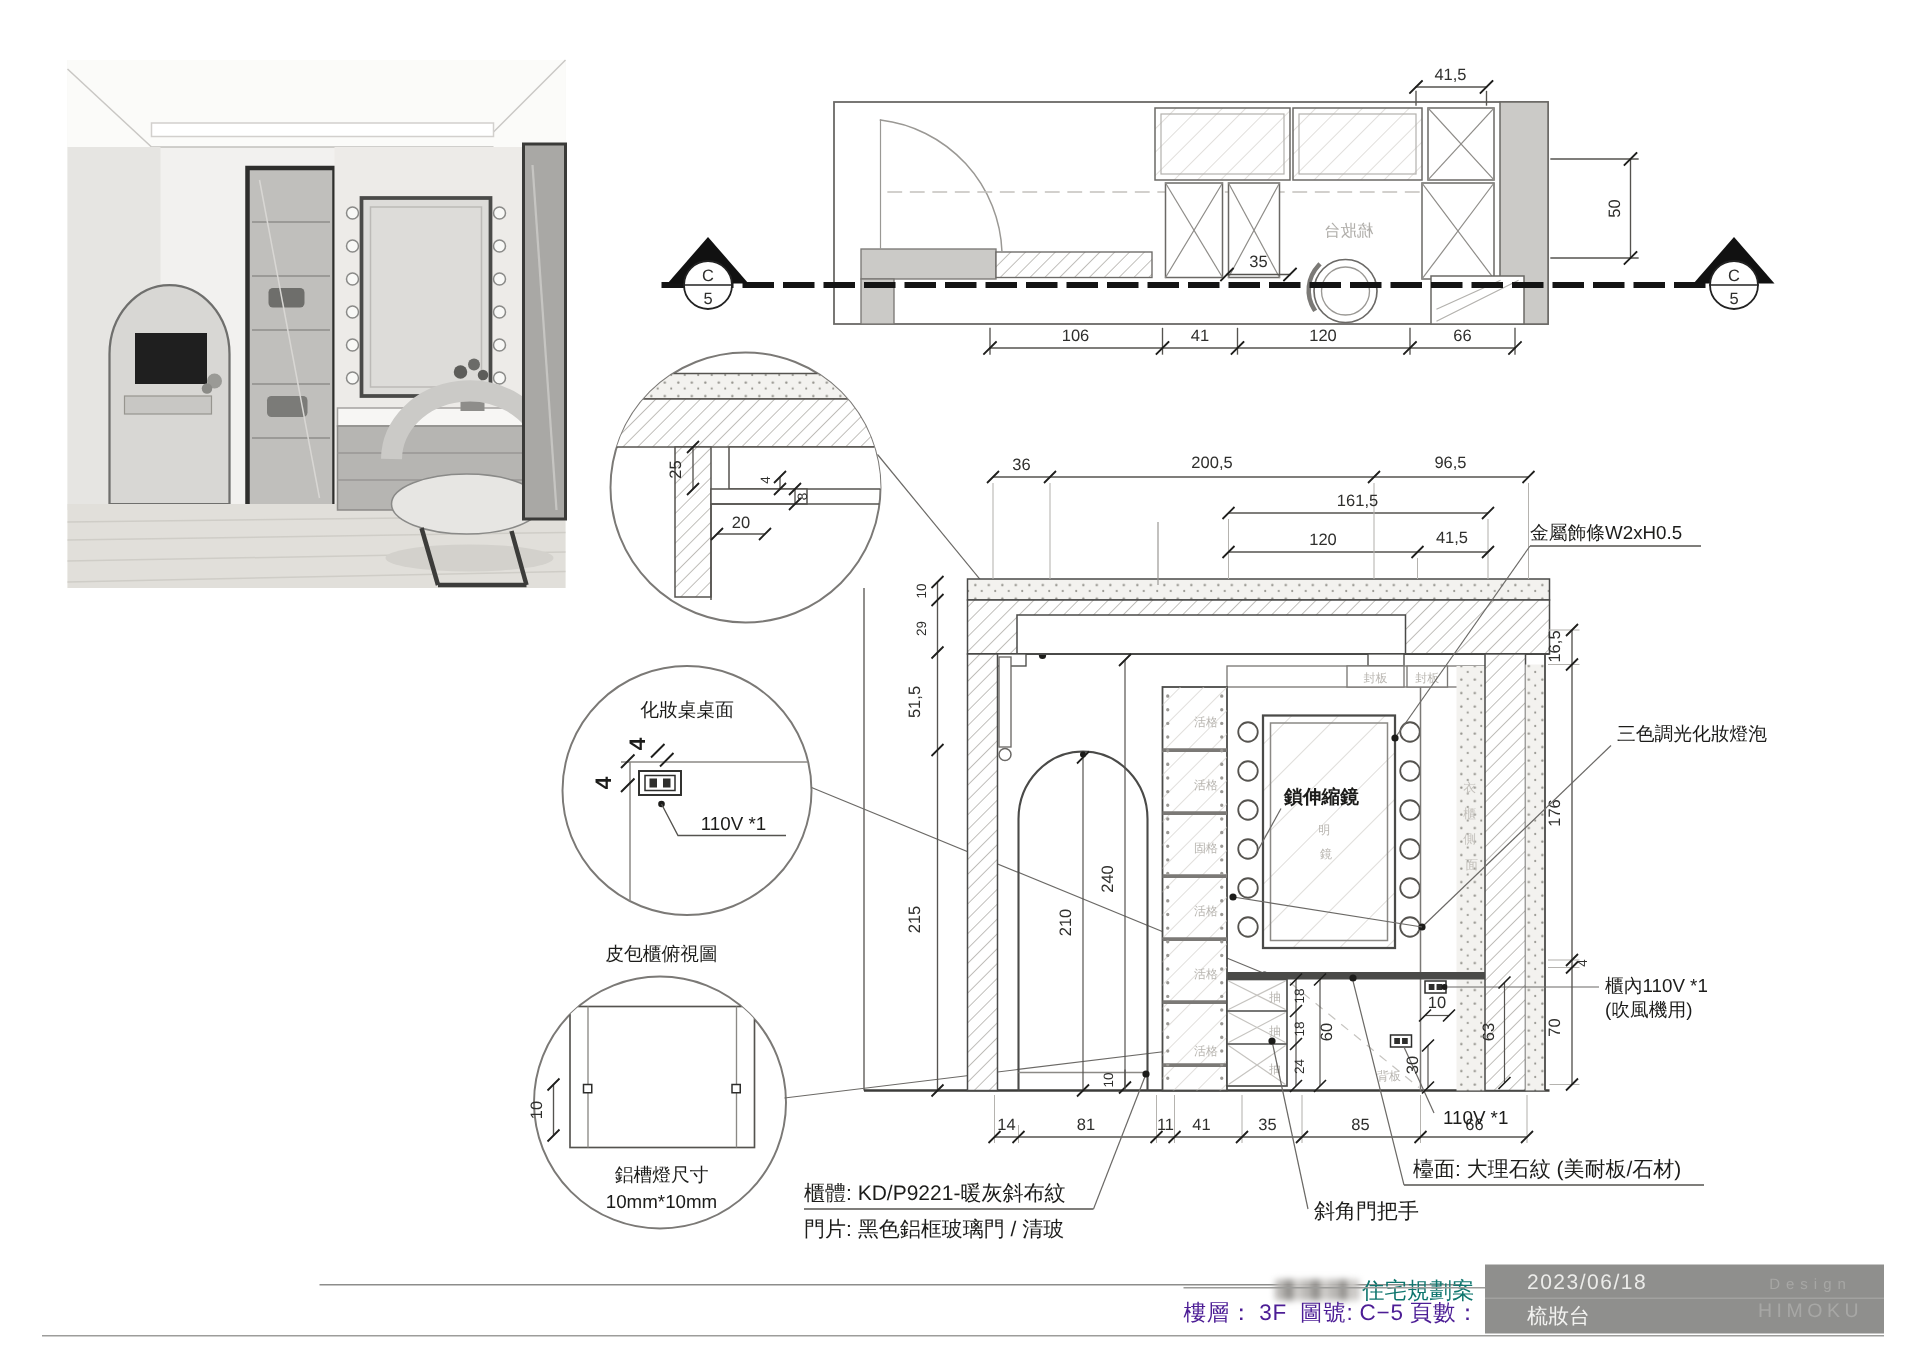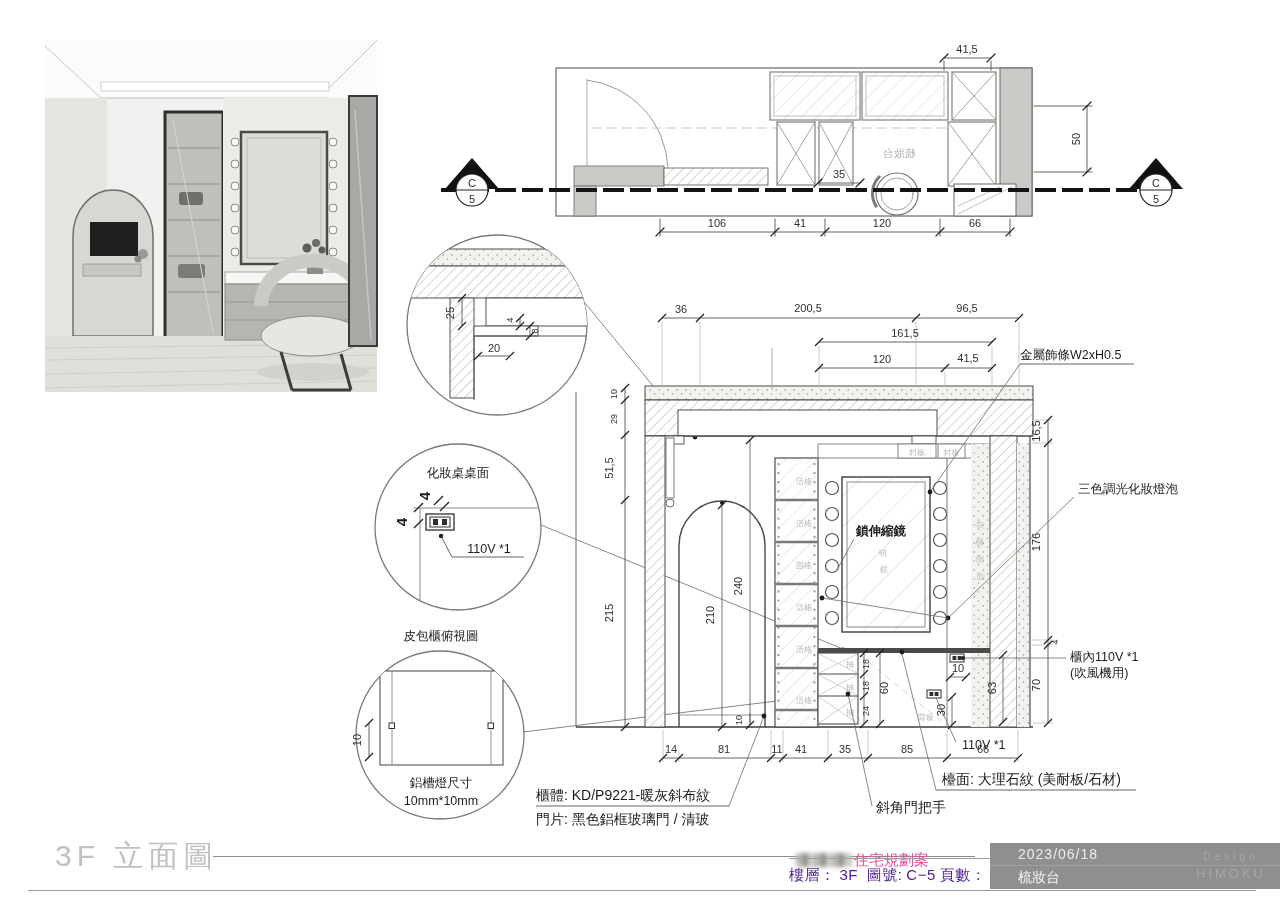--- a/index.html
+++ b/index.html
@@ -10,28 +10,28 @@
   .dimS{font-size:9px;fill:#2f2f2d;}
   .lbl{font-size:12.5px;fill:#1c1c1a;}
   .ann{font-size:14px;fill:#1c1c1a;}
   .faint{font-size:8px;fill:#b9b6b1;}
   .faint2{font-size:8.5px;fill:#c3c0bb;}
   .big4{font-size:15px;fill:#1c1c1a;font-weight:bold;}
   
   .ft-title{position:absolute;left:55px;top:836px;font-size:30px;color:#c3c1be;
             letter-spacing:5px;font-weight:400;}
   .ft-line1{position:absolute;left:213px;top:856px;width:762px;border-top:1.4px solid #8d8d8b;}
-  .ft-proj{position:absolute;left:796px;top:851px;font-size:15px;color:#ec4899;white-space:nowrap;}
+  .ft-proj{position:absolute;left:850px;top:851px;font-size:15px;color:#0f766e;white-space:nowrap;}
   .blurbox{display:inline-block;width:56px;height:14px;vertical-align:-2px;margin-right:2px;
            background:repeating-linear-gradient(90deg,#b9b7b4 0 7px,#8f8d8a 7px 12px,#cfcdca 12px 18px);
            filter:blur(2.2px);border-radius:2px;}
   .ft-info{position:absolute;left:745px;top:858px;width:240px;height:28px;border-top:1px solid #9c9c9a;
            font-size:15px;color:#4c1d95;padding-top:7px;white-space:nowrap;letter-spacing:.5px;margin-left:44px;}
   .ft-info span{margin-right:4px;}
-  .ft-box{position:absolute;left:990px;top:843px;width:290px;height:46px;background:#8f8f8d;}
+  .ft-box{position:absolute;left:990px;top:843px;width:266px;height:46px;background:#8f8f8d;}
   .ft-box .row1{height:22px;line-height:22px;border-bottom:1px solid #a2a2a0;color:#ececea;
                 font-size:14px;padding-left:28px;letter-spacing:1px;}
   .ft-box .row2{height:22px;line-height:23px;color:#f2f2f0;font-size:14px;padding-left:28px;}
   .wm{position:absolute;right:14px;top:5px;text-align:center;color:#a7a7a5;line-height:17px;}
   .wm .w1{font-size:10px;letter-spacing:4px;}
   .wm .w2{font-size:13px;letter-spacing:3px;}
   .ft-rule{position:absolute;left:28px;top:890px;width:1228px;border-top:1px solid #9d9d9b;}
 </style>
 </head>
 <body>
@@ -502,21 +502,20 @@
   <line x1="872" y1="806" x2="848" y2="694" stroke="#6b6966" stroke-width="0.8"></line>
   <circle cx="848" cy="694" r="2.4" fill="#1c1c1a"></circle>
   <text class="ann" x="942" y="784">檯面: 大理石紋 (美耐板/石材)</text>
   <line x1="936" y1="790" x2="1136" y2="790" stroke="#55534f" stroke-width="0.9"></line>
   <line x1="936" y1="790" x2="902" y2="654" stroke="#6b6966" stroke-width="0.8"></line>
   <circle cx="902" cy="652" r="2.4" fill="#1c1c1a"></circle>
 </g>
 </svg>
 
 
-<div class="ft-title">3F 立面圖</div>
 <div class="ft-line1"></div>
 <div class="ft-proj">
   <span class="blurbox"></span><span>住宅規劃案</span>
 </div>
 <div class="ft-info">
   <span>樓層：</span><span>3F</span>
   <span>圖號:</span><span>C−5</span><span>頁數：</span><span>17</span>
 </div>
 <div class="ft-box">
   <div class="row1">2023/06/18</div>

